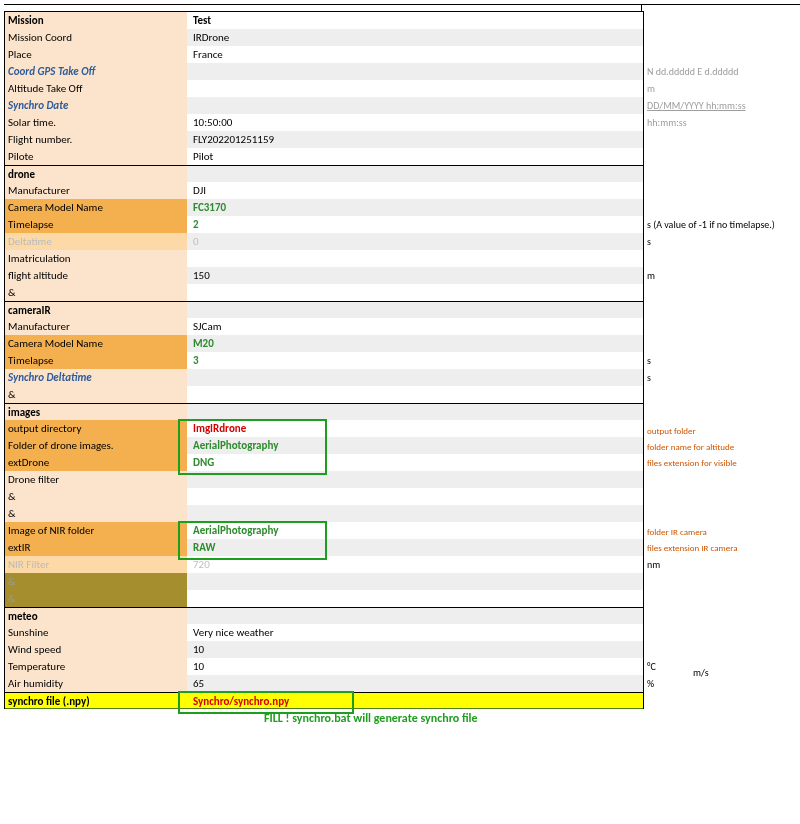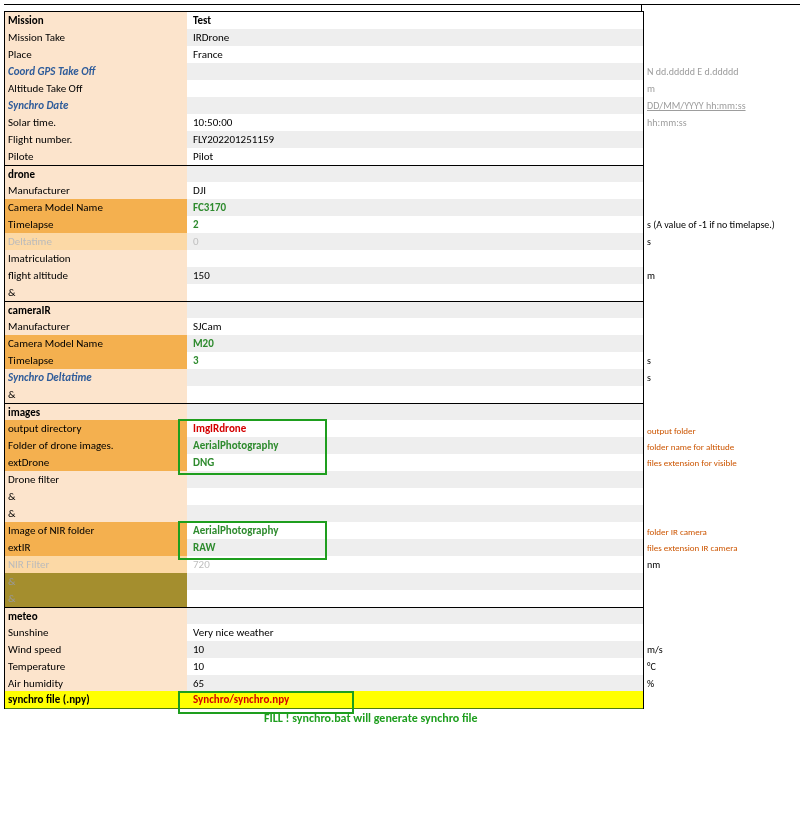--- a/index.html
+++ b/index.html
@@ -44,21 +44,21 @@
   .lbl-olive  { background: #a48e2e; color:#999; }
   .lbl-light-orange { background: #fcd9a6; color:#bbb; }
   .val-grey   { background: #eeeeee; }
   .val-white  { background: #fff; }
   .txt-green  { color: #2e8b2e; font-weight: bold; }
   .txt-red    { color: #d40000; font-weight: bold; }
   .txt-blue-italic { color: #2f5c9a; font-style: italic; font-weight: bold; }
   .txt-lock   { color: #bfbfbf; }
 
   .row-yellow .cell-a, .row-yellow .cell-b { background: #ffff00; font-weight: bold; }
-  .row-yellow { border-top: 1px solid #000; border-bottom: 3px solid #4d7c0f; align-items: center;}
+  .row-yellow { border-top: 1px solid #000; border-bottom: 1px solid #4d7c0f;}
 
   .annot { position: absolute; font-size: 10px; white-space: nowrap; left: 642px; }
   .annot-grey  { color: #9d9d9d; }
   .annot-black { color: #000; }
   .annot-orange{ color: #cc5500; font-size: 9px; }
 
   .greenbox {
     position: absolute;
     border: 2px solid #1e9e1e;
     pointer-events: none;
@@ -79,21 +79,21 @@
 <div class="top-edge">
     <div class="spur"></div>
   </div>
 <div class="sheet">
 
   <div class="row mission-header">
     <div class="cell-a lbl-peach">Mission</div>
     <div class="cell-b val-white">Test</div>
   </div>
   <div class="row">
-    <div class="cell-a lbl-peach">Mission Take</div>
+    <div class="cell-a lbl-peach">Mission Coord</div>
     <div class="cell-b val-grey">IRDrone</div>
   </div>
   <div class="row">
     <div class="cell-a lbl-peach">Place</div>
     <div class="cell-b val-white">France</div>
   </div>
   <div class="row">
     <div class="cell-a lbl-peach txt-blue-italic">Coord GPS Take Off</div>
     <div class="cell-b val-grey"></div>
     <div class="annot annot-grey" style="top:51px;">N dd.ddddd E d.ddddd</div>
@@ -244,21 +244,21 @@
     <div class="cell-a lbl-peach" style="font-weight:bold">meteo</div>
     <div class="cell-b val-grey"></div>
   </div>
   <div class="row">
     <div class="cell-a lbl-peach">Sunshine</div>
     <div class="cell-b val-white">Very nice weather</div>
   </div>
   <div class="row">
     <div class="cell-a lbl-peach">Wind speed</div>
     <div class="cell-b val-grey">10</div>
-    <div class="annot annot-black" style="top:629px;">m/s</div>
+    <div class="annot annot-black" style="top:652px;margin-left:46px;">m/s</div>
   </div>
   <div class="row">
     <div class="cell-a lbl-peach">Temperature</div>
     <div class="cell-b val-white">10</div>
     <div class="annot annot-black" style="top:646px;">°C</div>
   </div>
   <div class="row">
     <div class="cell-a lbl-peach">Air humidity</div>
     <div class="cell-b val-grey">65</div>
     <div class="annot annot-black" style="top:663px;">%</div>

